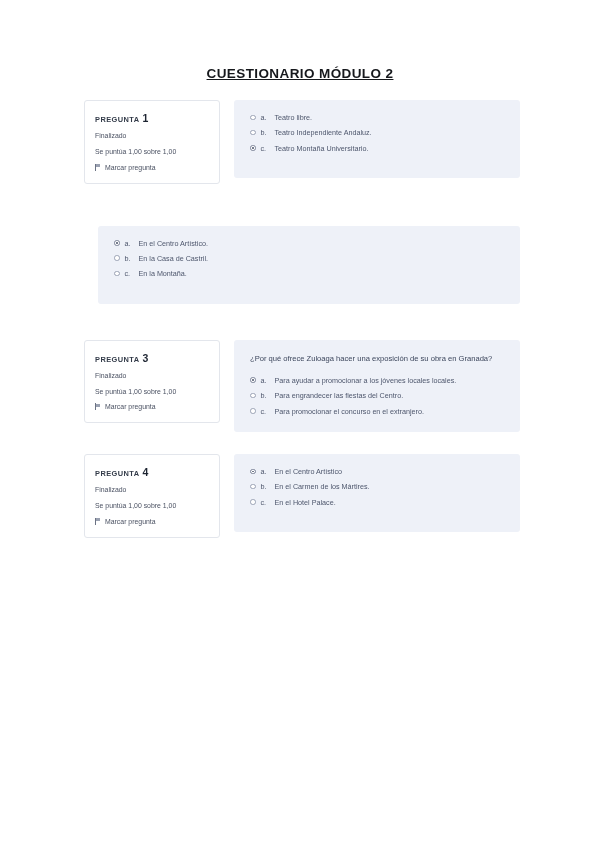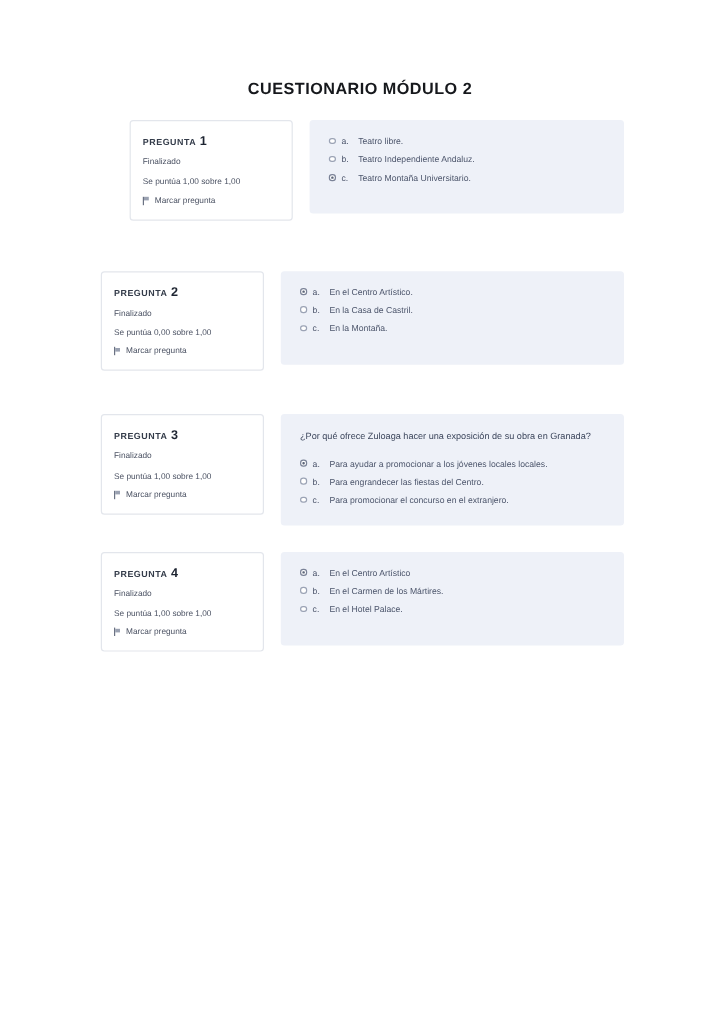--- a/index.html
+++ b/index.html
@@ -31,20 +31,21 @@
     position: absolute;
     left: 0;
     top: 66px;
     width: 600px;
     text-align: center;
     font-size: 13.5px;
     font-weight: bold;
     letter-spacing: 0.4px;
     color: #16181c;
     font-family: "Liberation Sans", sans-serif;
+    text-decoration: underline;
   }
 
   .quiz-body {
     position: absolute;
     left: 84px;
     top: 100px;
     width: 436px;
   }
 
   .question-block {
@@ -167,21 +168,21 @@
     background: #5b6478;
   }
   .answer-letter {
     flex: 0 0 auto;
     width: 9px;
     color: #4d566c;
   }
   .answer-text { flex: 1 1 auto; }
 
   
-  .gap-lg { margin-bottom: 42px; margin-left: 24px; }
+  .gap-lg { margin-bottom: 42px; }
   .gap-md { margin-bottom: 36px; }
   .gap-sm { margin-bottom: 22px; }
 </style>
 </head>
 <body>
 
 <div class="page">
 
   <div class="page-title">CUESTIONARIO MÓDULO 2</div>
 
@@ -211,29 +212,20 @@
             </div>
             <div class="answer-row">
               <span class="radio selected"></span>
               <span class="answer-letter">c.</span>
               <span class="answer-text">Teatro Montaña Universitario.</span>
             </div>
           </div>
         </div>
       </div>
       <div class="question-block gap-md">
-        <div class="q-info">
-          <div class="q-info-head"><span>PREGUNTA</span><span class="qnum">2</span></div>
-          <div class="q-info-line">Finalizado</div>
-          <div class="q-info-line">Se puntúa 0,00 sobre 1,00</div>
-          <div class="flag-row">
-            <span class="flag-icon"></span>
-            <span>Marcar pregunta</span>
-          </div>
-        </div>
         <div class="q-content">
           <div class="answers">
             <div class="answer-row">
               <span class="radio selected"></span>
               <span class="answer-letter">a.</span>
               <span class="answer-text">En el Centro Artístico.</span>
             </div>
             <div class="answer-row">
               <span class="radio"></span>
               <span class="answer-letter">b.</span>

